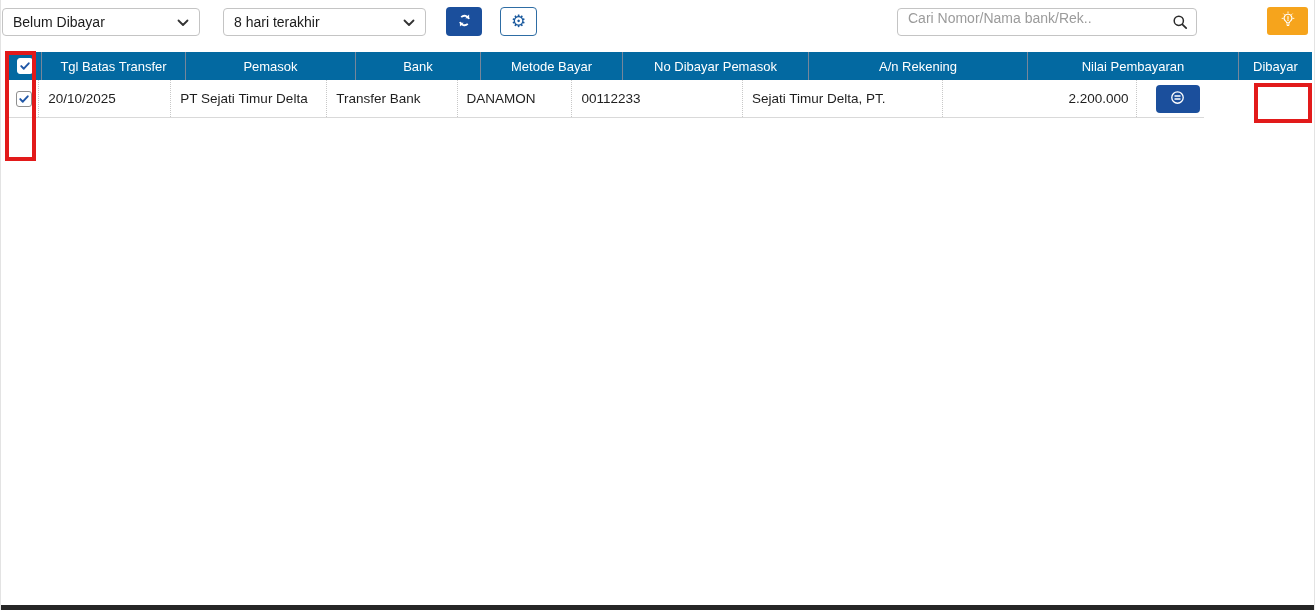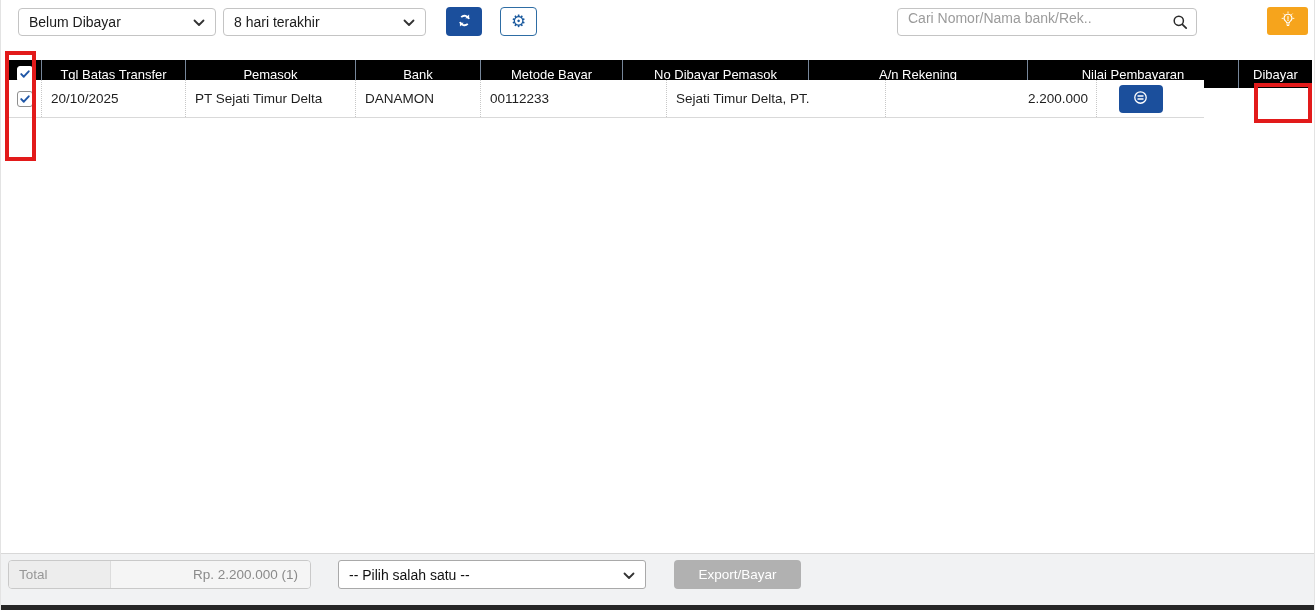--- a/index.html
+++ b/index.html
@@ -5,39 +5,39 @@
   * { margin:0; padding:0; box-sizing:border-box; }
   html,body { background:#fff; }
   body { font-family:"Liberation Sans","DejaVu Sans",sans-serif; }
   .screen { position:relative; width:1315px; height:610px; background:#ffffff; overflow:hidden;
             border-left:1px solid #e3e3e3; border-right:1px solid #e3e3e3; }
 
   
   .select-box { position:absolute; height:28px; background:#fff; border:1px solid #c4c4c4;
                 border-radius:4px; display:flex; align-items:center; justify-content:space-between;
                 padding:0 10px; font-size:14px; color:#1b1b1b; cursor:pointer; }
-  .sel-status { left:17px; top:8px; width:198px; }
+  .sel-status { left:1px; top:8px; width:198px; }
   .sel-range  { left:222px; top:8px; width:203px; }
 
   .icon-btn { position:absolute; top:7px; height:29px; border-radius:4px; display:flex;
               align-items:center; justify-content:center; cursor:pointer; border:none; }
   .btn-refresh { left:445px; width:36px; background:#1b4f9c; }
   .btn-gear { left:499px; width:37px; background:#fff; border:1px solid #2e6da4; }
   .gear-glyph { font-family:"DejaVu Sans",sans-serif; font-size:17px; color:#1b5a9e; line-height:1; }
   .btn-tips { left:1266px; width:41px; height:28px; background:#f6a41c; border-radius:3px; }
 
   .search-wrap { position:absolute; left:896px; top:8px; width:300px; height:28px; }
   .search-wrap input { width:100%; height:100%; border:1px solid #c4c4c4; border-radius:4px;
                        padding:0 34px 8px 10px; font-size:14px; color:#333;
                        font-family:"Liberation Sans",sans-serif; outline:none; }
   .search-wrap input::placeholder { color:#9b9b9b; }
   .search-ico { position:absolute; right:9px; top:6px; }
 
   
-  .thead { position:absolute; left:8px; top:60px; width:1303px; height:28px; background:#000000;
+  .thead { position:absolute; left:8px; top:52px; width:1303px; height:28px; background:#0369a1;
            display:flex; }
   .th { color:#fff; font-size:13px; display:flex; align-items:center; justify-content:center;
         border-right:1px solid #76869a; height:100%; }
   .th:last-child { border-right:none; }
   .trow { position:absolute; left:8px; top:80px; width:1195px; height:38px; background:#fff;
           border-bottom:1px solid #d9d9d9; display:flex; }
   .td { font-size:13.5px; color:#1e1e1e; display:flex; align-items:center;
         border-right:1px dotted #c8c8c8; height:100%; padding-left:9px; overflow:hidden; }
   .td:last-child { border-right:none; }
   .c0 { width:33px; justify-content:center; padding-left:0; }
@@ -159,49 +159,35 @@
   <div class="trow">
     <div class="td c0">
       <span class="chk">
         <svg width="12" height="12" viewBox="0 0 16 16">
             <path d="M3 8.2l3.4 3.4L13 4.4" fill="none" stroke="#2057a7" stroke-width="2.6" stroke-linecap="round" stroke-linejoin="round"></path>
           </svg>
       </span>
     </div>
     <div class="td c1">20/10/2025</div>
     <div class="td c2">PT Sejati Timur Delta</div>
+    <div class="td c3">Transfer Bank</div>
     <div class="td c4">DANAMON</div>
     <div class="td c5">00112233</div>
     <div class="td c6">Sejati Timur Delta, PT.</div>
     <div class="td c7">2.200.000</div>
     <div class="td c8">
       <button class="process-btn">
         <span>
           <svg width="15" height="15" viewBox="0 0 16 16">
             <circle cx="8" cy="8" r="6.1" fill="none" stroke="#fff" stroke-width="1.4"></circle>
             <path d="M5.3 6.4h5.4M5.3 9.6h5.4" stroke="#fff" stroke-width="1.4" stroke-linecap="round"></path>
           </svg>
         </span>
       </button>
     </div>
   </div>
 
   <div class="annot annot-cbcol"></div>
   <div class="annot annot-proc"></div>
 
-  <div class="footer">
-    <div class="total-group">
-      <span class="total-label">Total</span>
-      <span class="total-value">Rp. 2.200.000 (1)</span>
-    </div>
-    <div class="action-select">
-      <span>-- Pilih salah satu --</span>
-      <span>
-        <svg width="12" height="8" viewBox="0 0 12 8">
-            <path d="M1.5 1.5L6 6l4.5-4.5" fill="none" stroke="#333" stroke-width="1.8" stroke-linecap="round" stroke-linejoin="round"></path>
-          </svg>
-      </span>
-    </div>
-    <button class="export-btn">Export/Bayar</button>
-  </div>
 
   <div class="bottom-strip"></div>
 </div>
 
 </body></html>

